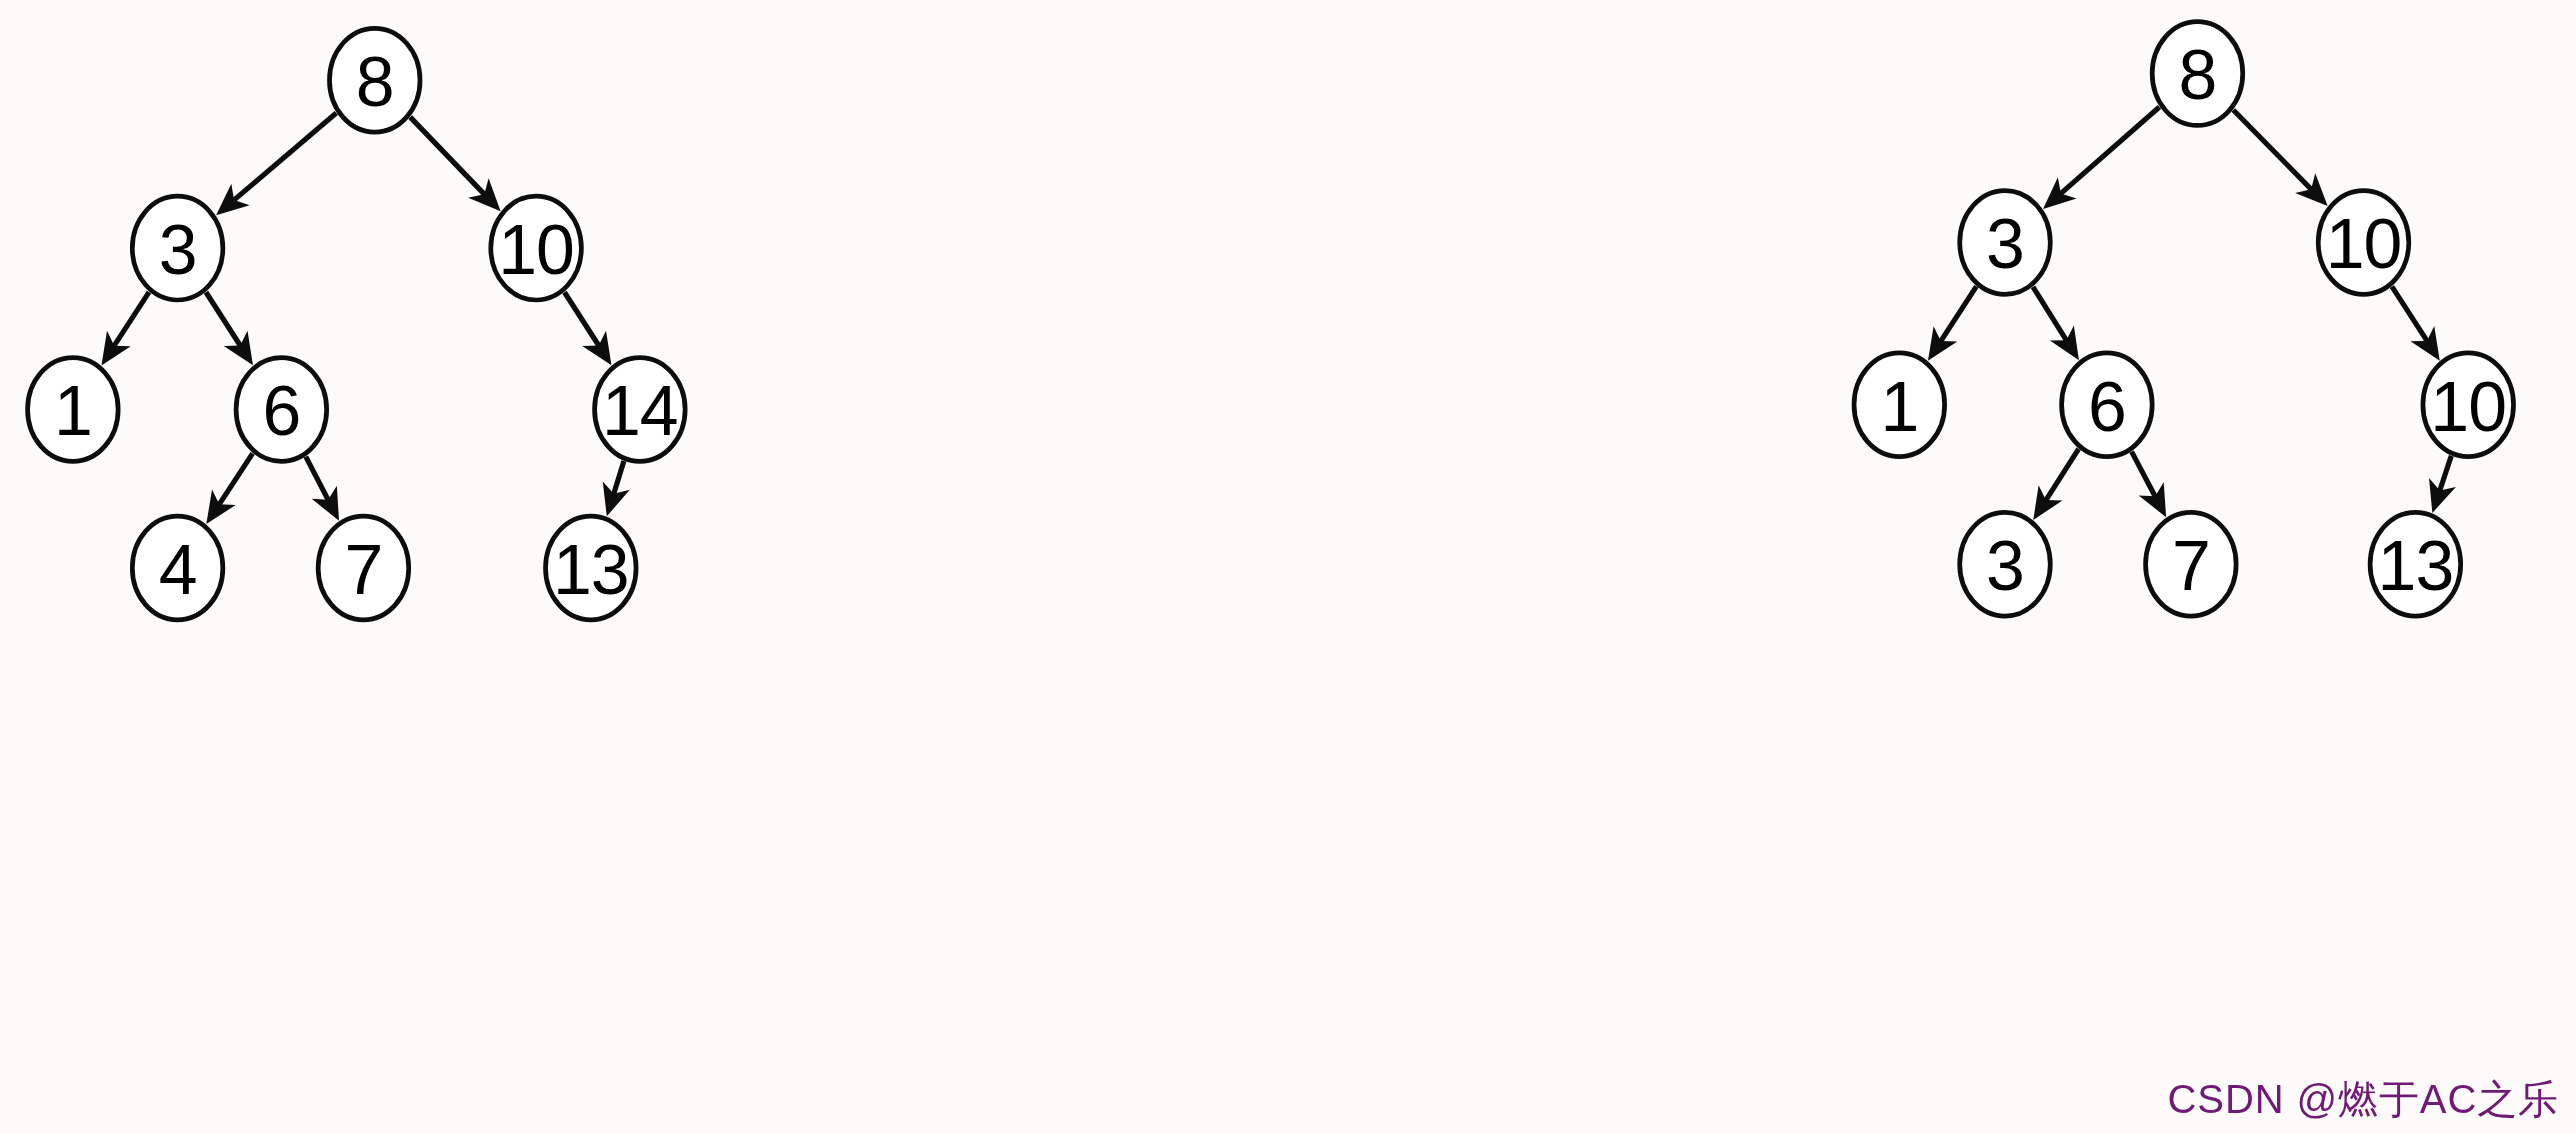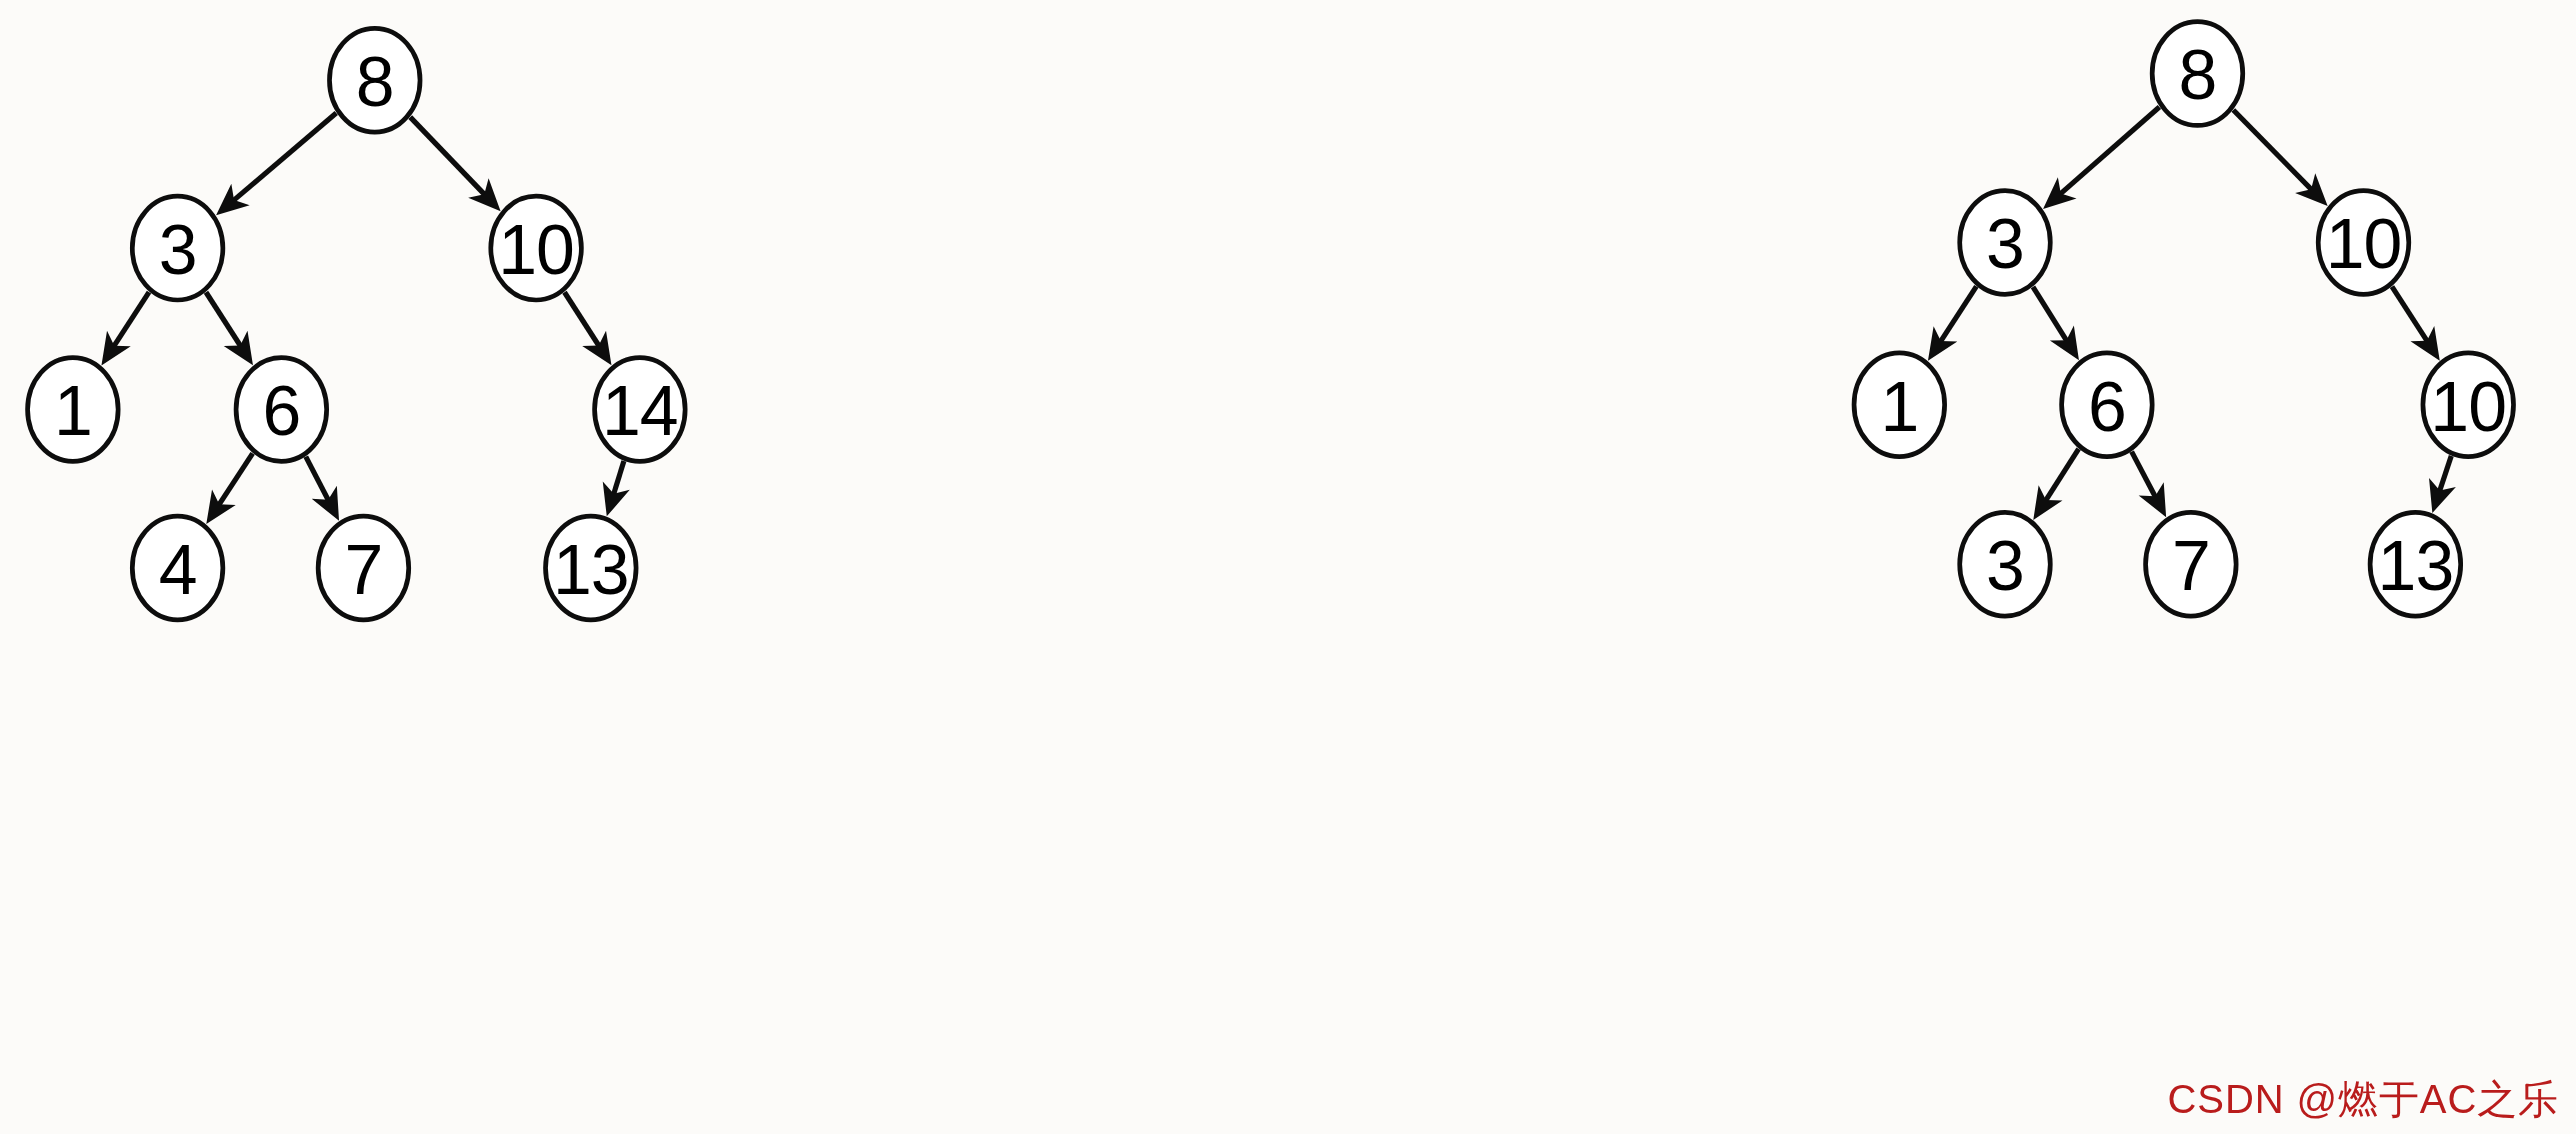--- a/index.html
+++ b/index.html
@@ -53,21 +53,21 @@
   .arrow-head {
     fill: #0d0d0d;
     stroke: none;
   }
   .watermark {
     position: absolute;
     right: 17px;
     bottom: 7.5px;
     font-family: "Liberation Sans", sans-serif;
     font-size: 40px;
-    color: #b91c1c;
+    color: #701a75;
     letter-spacing: 0.9px;
     white-space: nowrap;
     user-select: none;
     pointer-events: none;
   }
 </style>
 </head>
 <body>
 
 <div id="stage">

